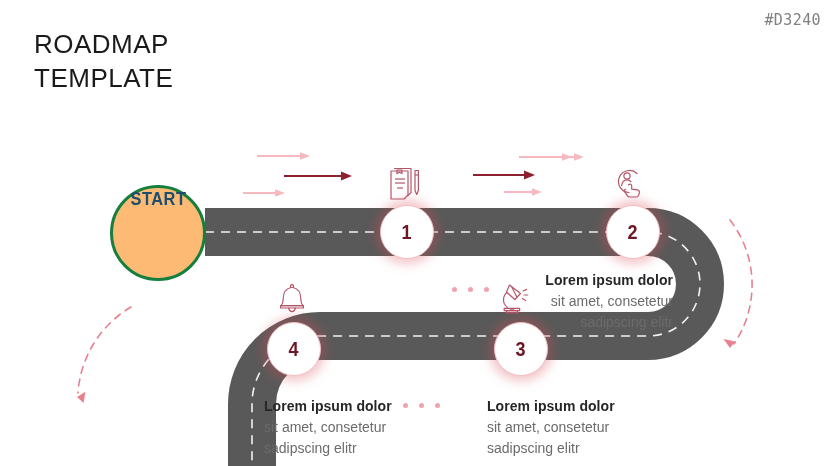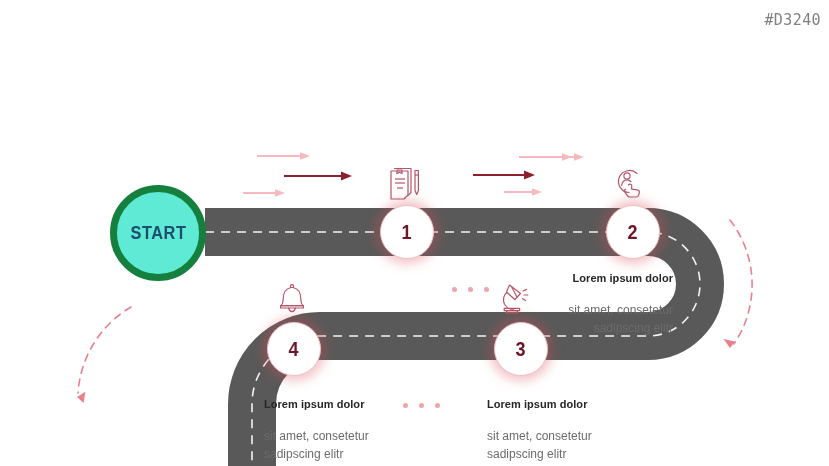--- a/index.html
+++ b/index.html
@@ -41,23 +41,23 @@
     left: 0; top: 0;
     width: 829px; height: 466px;
   }
 
   
   #start {
     position: absolute;
     left: 110px; top: 185px;
     width: 96px; height: 96px;
     border-radius: 50%;
-    background: #5eead4;
-    border: 7px solid #15803d;
-    display: flex; align-items: center; justify-content: center;
+    background: #fdba74;
+    border: 3px solid #15803d;
+    display: flex; justify-content: center;
   }
   #start span {
     font-family: "Liberation Sans Narrow", "Liberation Sans", sans-serif;
     font-weight: 700;
     font-size: 19px;
     letter-spacing: 0.6px;
     color: #1d4e6e;
     transform: scaleX(0.86);
   }
 
@@ -86,44 +86,46 @@
   
   .mico { position: absolute; }
   #ico1 { left: 386px; top: 167px; }
   #ico2 { left: 613px; top: 166px; }
   #ico3 { left: 498px; top: 281px; }
   #ico4 { left: 276px; top: 281px; }
 
   
   .mtext { position: absolute; width: 168px; }
   .mtext .hd {
-    font-size: 11px; font-weight: 700; color: #262626;
+    font-size: 14px; font-weight: 700; color: #262626;
     line-height: 1.5; letter-spacing: 0.05px;
   }
   .mtext .bd {
-    font-size: 12px; color: #6b6b6b; line-height: 1.5; margin-top: 14px;
+    font-size: 14px; color: #6b6b6b; line-height: 1.5;
   }
   #txt2 { left: 505px; top: 270px; text-align: right; }
   #txt3 { left: 487px; top: 396px; text-align: left; }
   #txt4 { left: 264px; top: 396px; text-align: left; }
 
   
   .dots { position: absolute; display: flex; gap: 11px; }
   .dots i {
     display: block; width: 5px; height: 5px;
     border-radius: 50%; background: #f2a3ac;
   }
   #dotsA { left: 452px; top: 287px; }
   #dotsB { left: 403px; top: 403px; }
 </style>
 </head>
 <body>
 
 <div id="slide">
 
+  <div id="title">ROADMAP
+TEMPLATE</div>
   <div id="code">#D3240</div>
 
   <svg id="roadsvg" viewBox="0 0 829 466">
 
     <path d="M 205 232
              L 648 232
              A 52 52 0 0 1 648 336
              L 320 336
              A 68 68 0 0 0 252 404
              L 252 470" fill="none" stroke="#595959" stroke-width="48" stroke-linecap="butt"></path>

